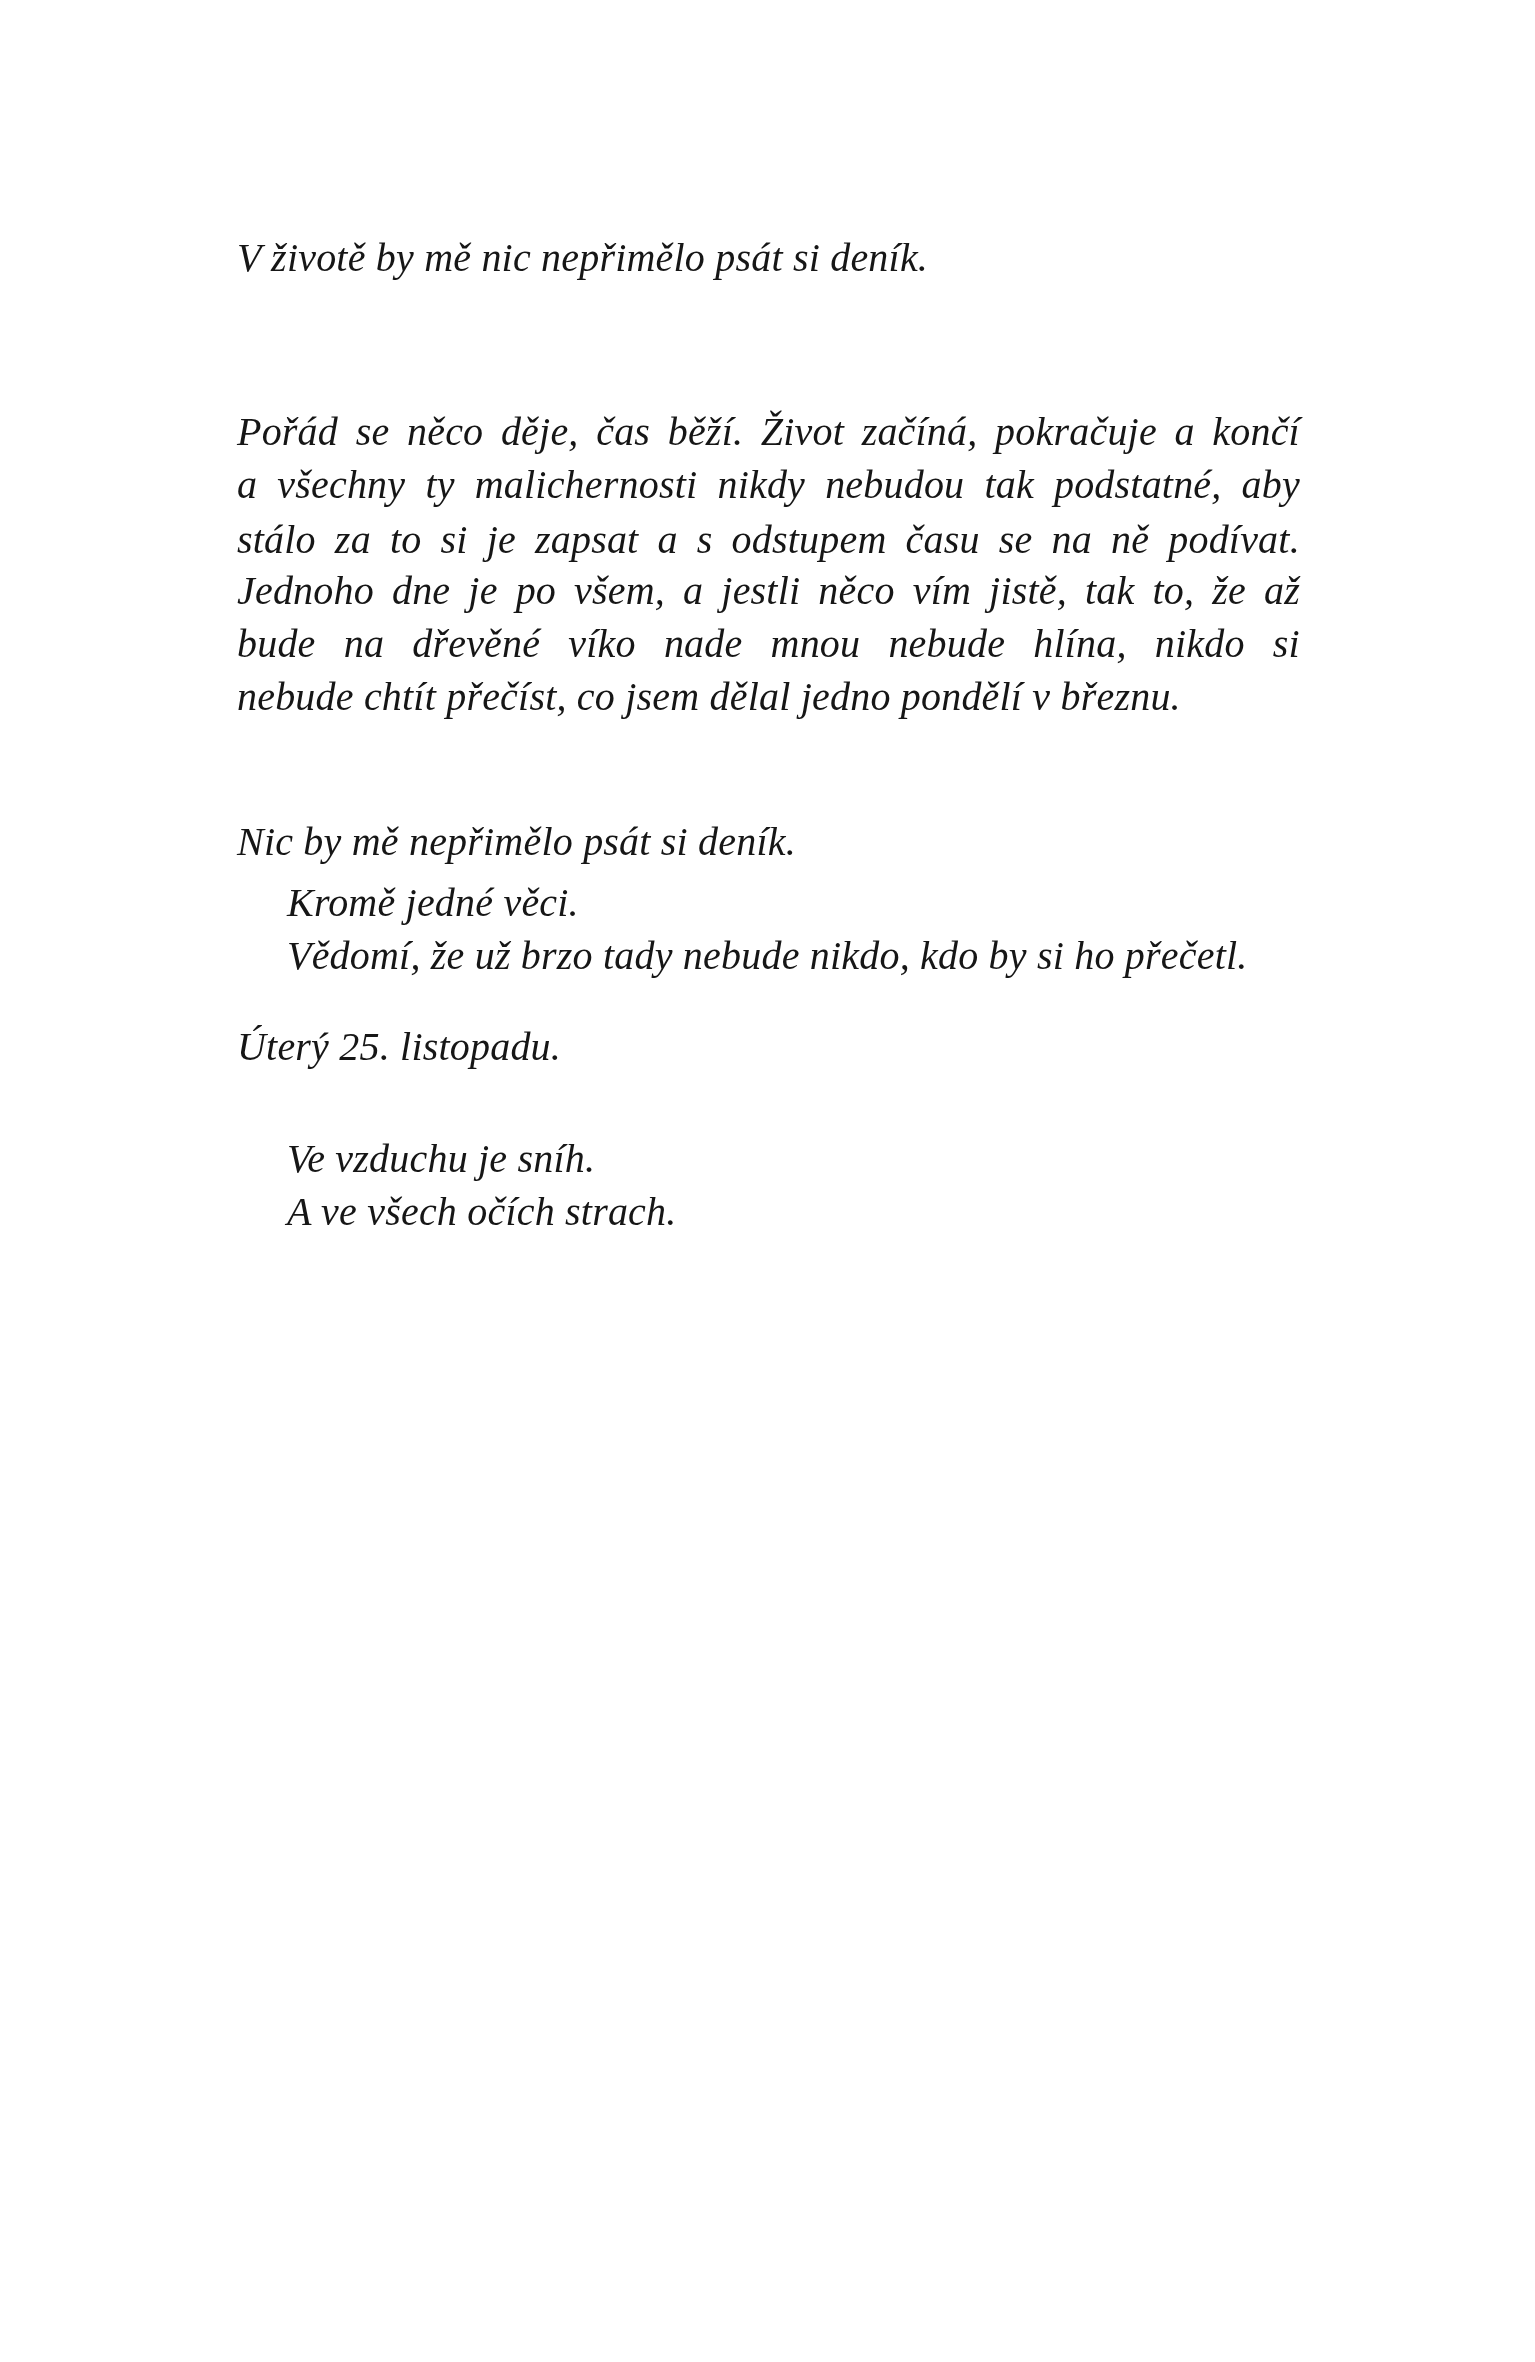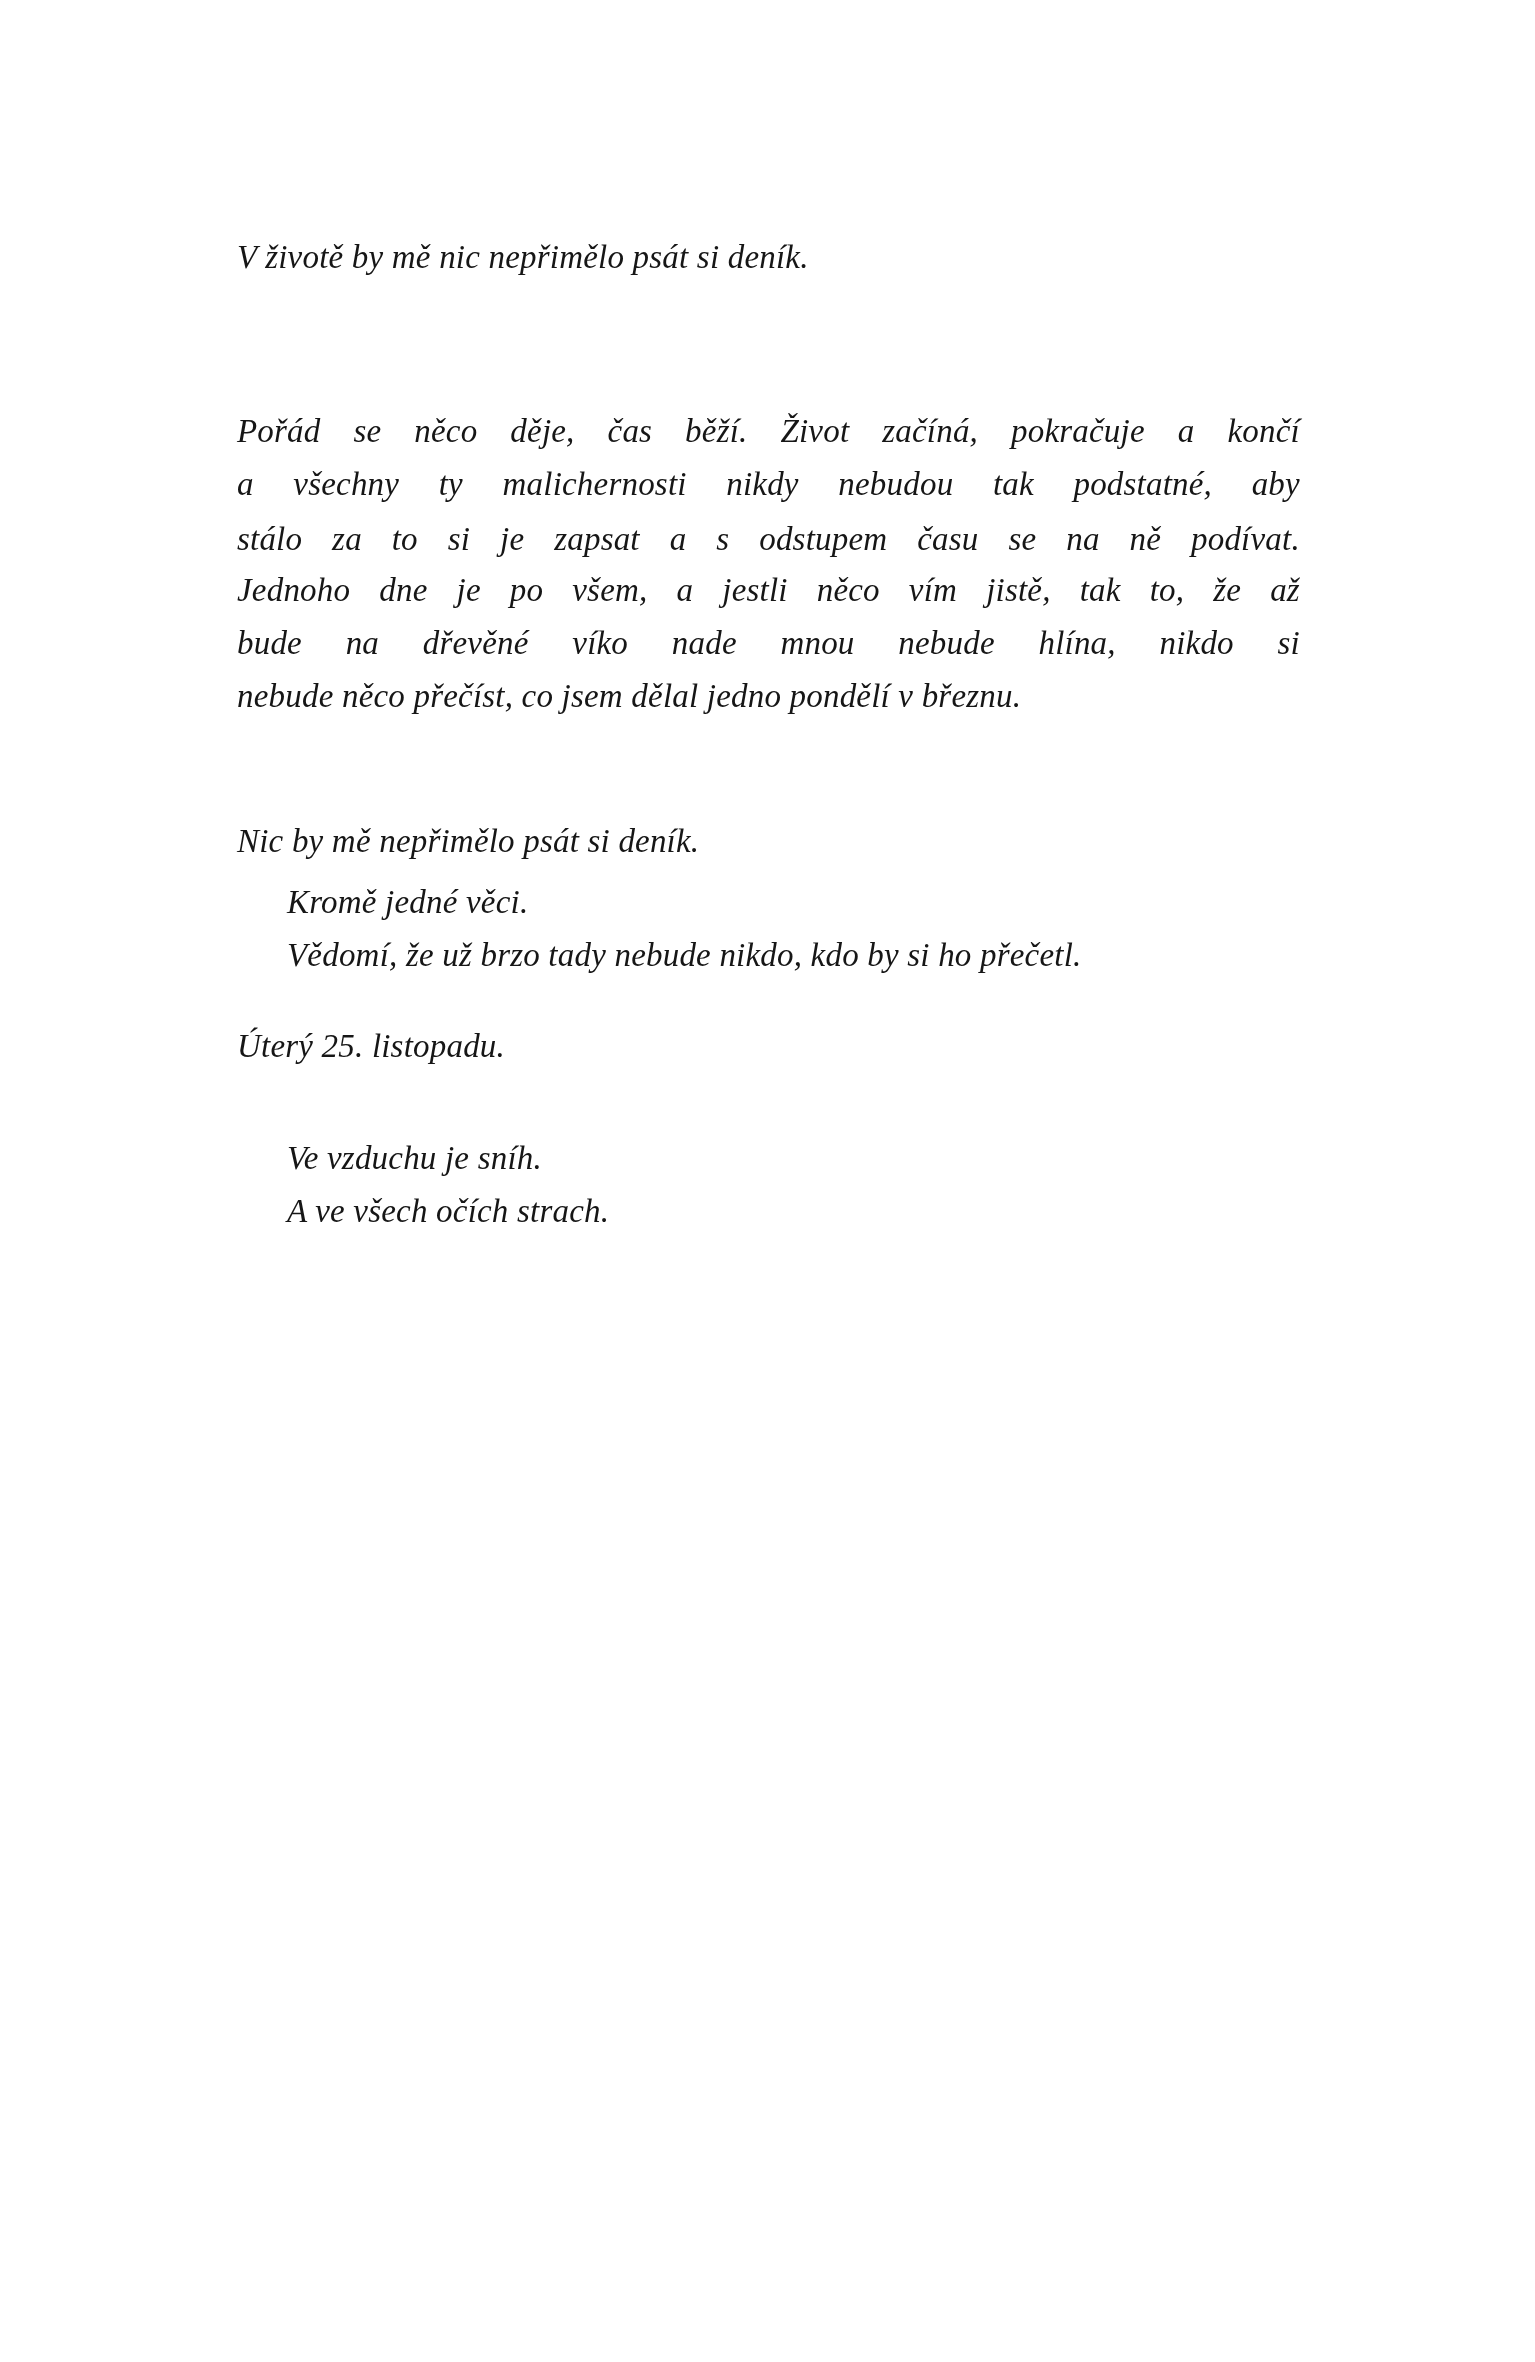--- a/index.html
+++ b/index.html
@@ -22,21 +22,21 @@
     left: 237px;
     top: 0;
     width: 1063px;
     height: 100%;
   }
   .line {
     position: absolute;
     left: 0;
     width: 100%;
     height: 53px;
-    font-size: 33px;
+    font-size: 40px;
     line-height: 53px;
     white-space: nowrap;
     letter-spacing: 0.2px;
   }
   
   .line.just {
     display: flex;
     justify-content: space-between;
     align-items: baseline;
     white-space: normal;
@@ -116,21 +116,21 @@
         <span>na</span>
         <span>dřevěné</span>
         <span>víko</span>
         <span>nade</span>
         <span>mnou</span>
         <span>nebude</span>
         <span>hlína,</span>
         <span>nikdo</span>
         <span>si</span>
       </div>
-    <div class="line" style="top:670px">nebude něco přečíst, co jsem dělal jedno pondělí v březnu.</div>
+    <div class="line" style="top:670px">nebude chtít přečíst, co jsem dělal jedno pondělí v březnu.</div>
 
     <div class="line" style="top:815px">Nic by mě nepřimělo psát si deník.</div>
     <div class="line indent" style="top:868px">Kromě jedné věci.</div>
     <div class="line indent" style="top:921px">Vědomí, že už brzo tady nebude nikdo, kdo by si ho přečetl.</div>
 
     <div class="line" style="top:1020px">Úterý 25. listopadu.</div>
     <div class="line indent" style="top:1124px">Ve vzduchu je sníh.</div>
     <div class="line indent" style="top:1177px">A ve všech očích strach.</div>
 
   </div>

